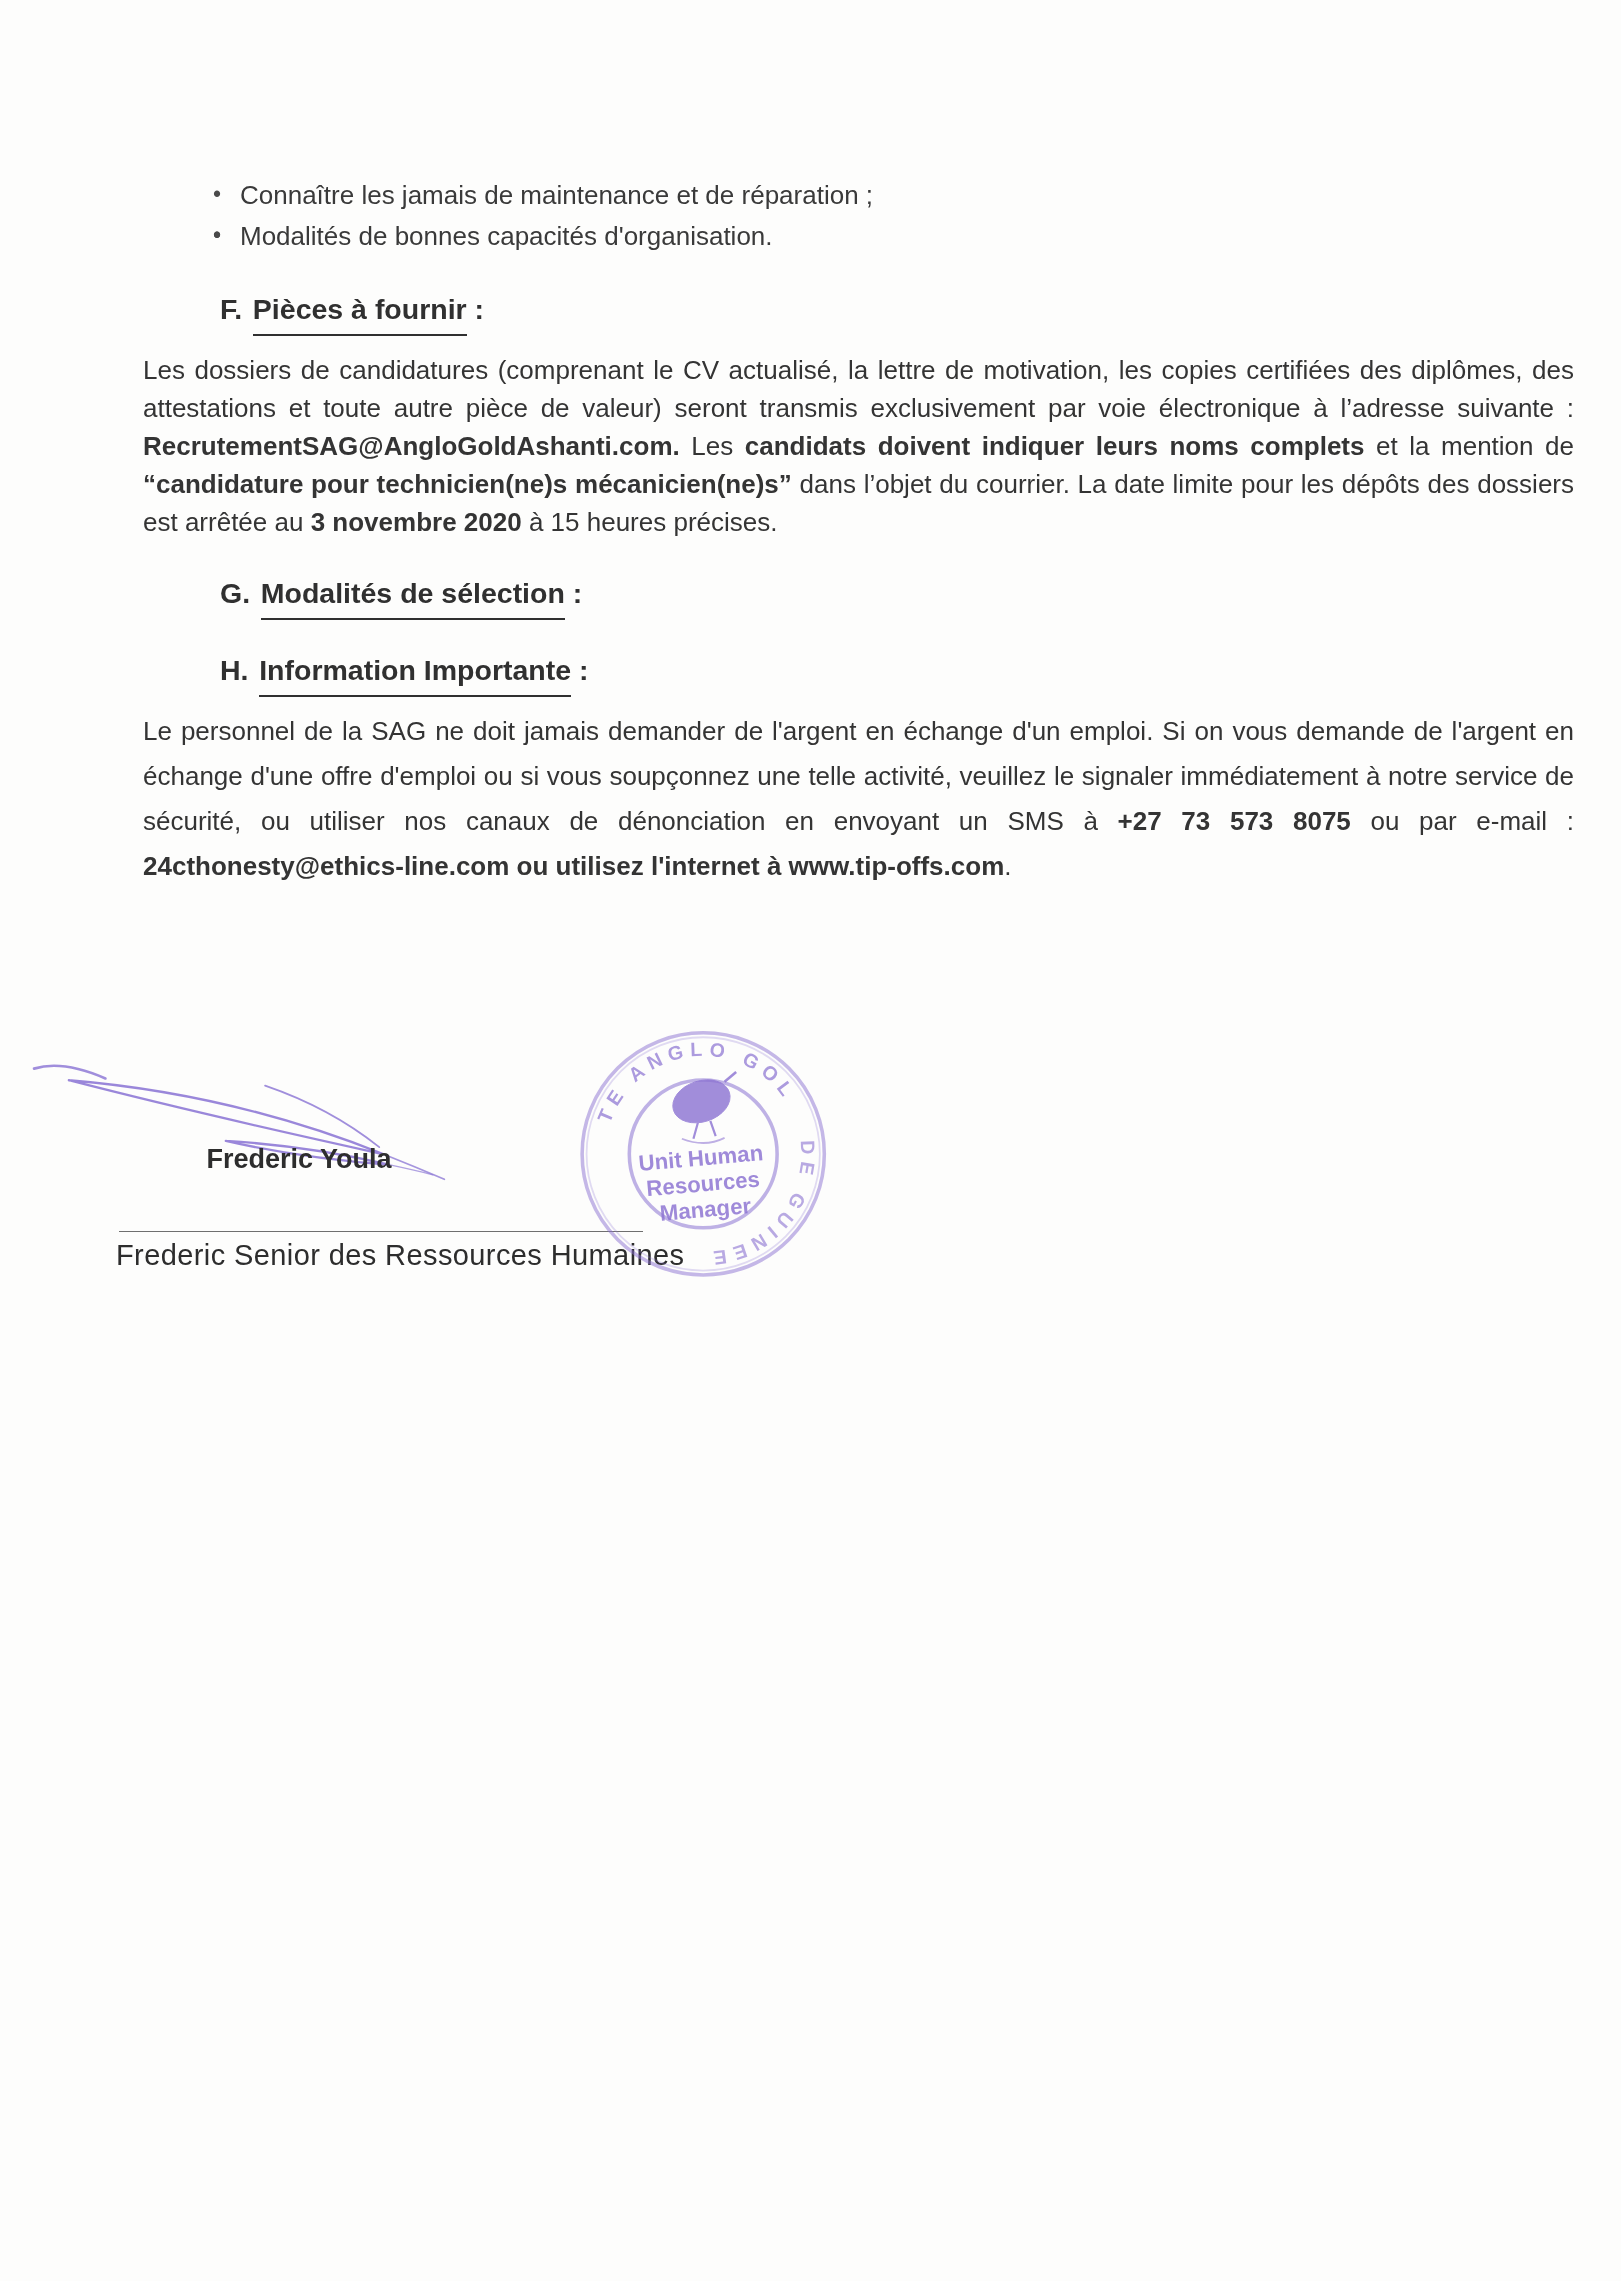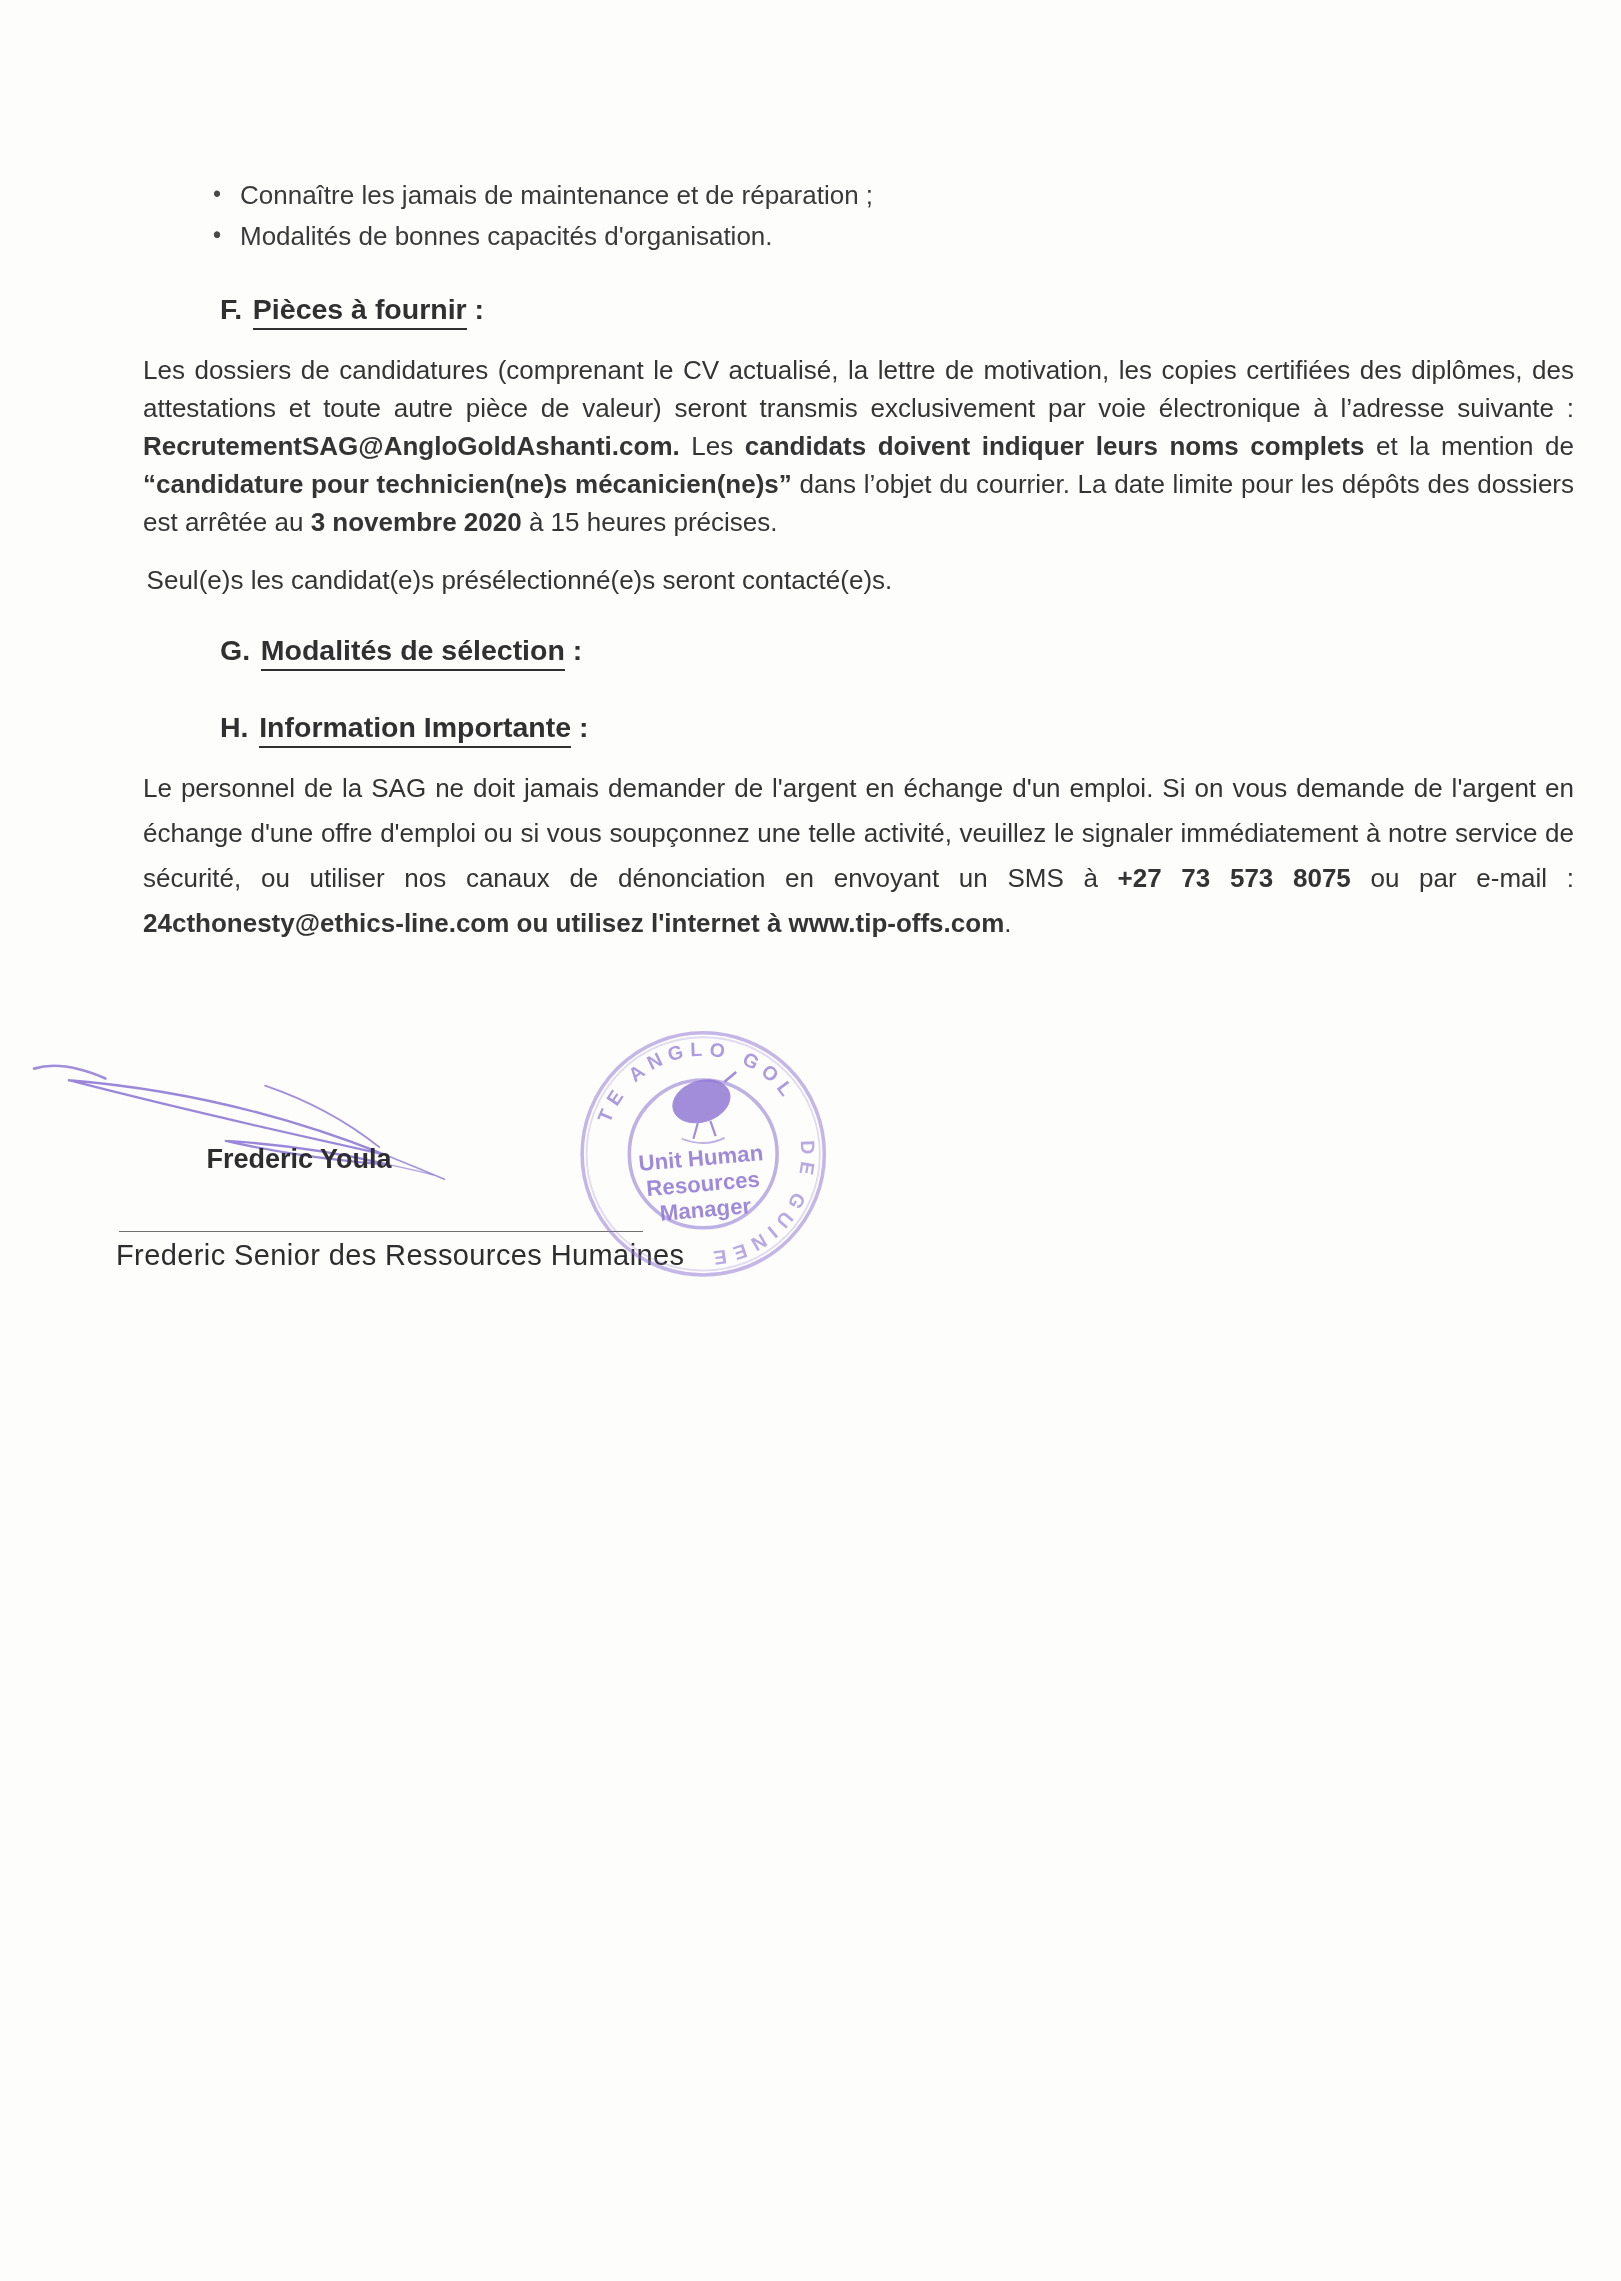--- a/index.html
+++ b/index.html
@@ -10,21 +10,21 @@
   .page{
     position:relative; width:1622px; height:2281px; background:var(--page-bg);
     font-family:"Liberation Sans", sans-serif; color:var(--ink); overflow:hidden;
   }
   .content{position:absolute; left:143px; top:175px; width:1431px;}
   ul.bullets{list-style:none; margin:0 0 0 70px; padding:0;}
   ul.bullets li{position:relative; padding-left:27px; font-size:26px; line-height:41px; color:#3a3a3a;}
   ul.bullets .dot{position:absolute; left:0; top:-0.9px; font-size:23px; color:#4a4a4a;}
   .section-head{margin:34px 0 0 77px; font-size:28.5px; font-weight:bold; color:#303030; line-height:36px;}
   .section-head .letter{margin-right:10.7px;}
-  .section-head .title{border-bottom:2.7px solid #303030; padding-bottom:3px;}
+  .section-head .title{border-bottom:2.7px solid #303030; padding-bottom:9px;}
   .para{margin:24px 0 0 0; font-size:26px; line-height:38px; text-align:justify; color:#343434;}
   .para-h{margin-top:21.4px; line-height:45px;}
   .note{margin:20.5px 0 0 3.6px; font-size:26px; line-height:36px; color:#343434;}
   .para-g{margin:13.4px 0 0 14.3px; font-size:26px; line-height:36px; color:#343434;}
   
   .flourish{position:absolute; left:18px; top:1056px;}
   .flourish path{stroke:var(--signature-purple); fill:none; stroke-linecap:round;}
   .stamp{position:absolute; left:575px; top:1023px;}
   .stamp .ring{stroke:var(--stamp-purple); fill:none;}
   .stamp text{fill:var(--stamp-purple); font-family:"Liberation Sans", sans-serif;}
@@ -54,21 +54,20 @@
         <span>Modalités de bonnes capacités d'organisation.</span>
       </li>
     </ul>
 
     <div class="section-head">
       <span class="letter">F.</span><span class="title">Pièces à fournir</span><span> :</span>
     </div>
 
     <p class="para"><span>Les dossiers de candidatures (comprenant le CV actualisé, la lettre de motivation, les copies certifiées des diplômes, des attestations et toute autre pièce de valeur) seront transmis exclusivement par voie électronique à l’adresse suivante : </span><span style="font-weight: bold;">RecrutementSAG@AngloGoldAshanti.com.</span><span> Les </span><span style="font-weight: bold;">candidats doivent indiquer leurs noms complets</span><span> et la mention de </span><span style="font-weight: bold;">“candidature pour technicien(ne)s mécanicien(ne)s”</span><span> dans l’objet du courrier. La date limite pour les dépôts des dossiers est arrêtée au </span><span style="font-weight: bold;">3 novembre 2020</span><span> à 15 heures précises.</span></p>
 
-    <p class="note">Seul(e)s les candidat(e)s présélectionné(e)s seront contacté(e)s.</p>
 
     <div class="section-head">
       <span class="letter">G.</span><span class="title">Modalités de sélection</span><span> :</span>
     </div>
 
 
     <div class="section-head" style="margin-top:41px;">
       <span class="letter">H.</span><span class="title">Information Importante</span><span> :</span>
     </div>
 

